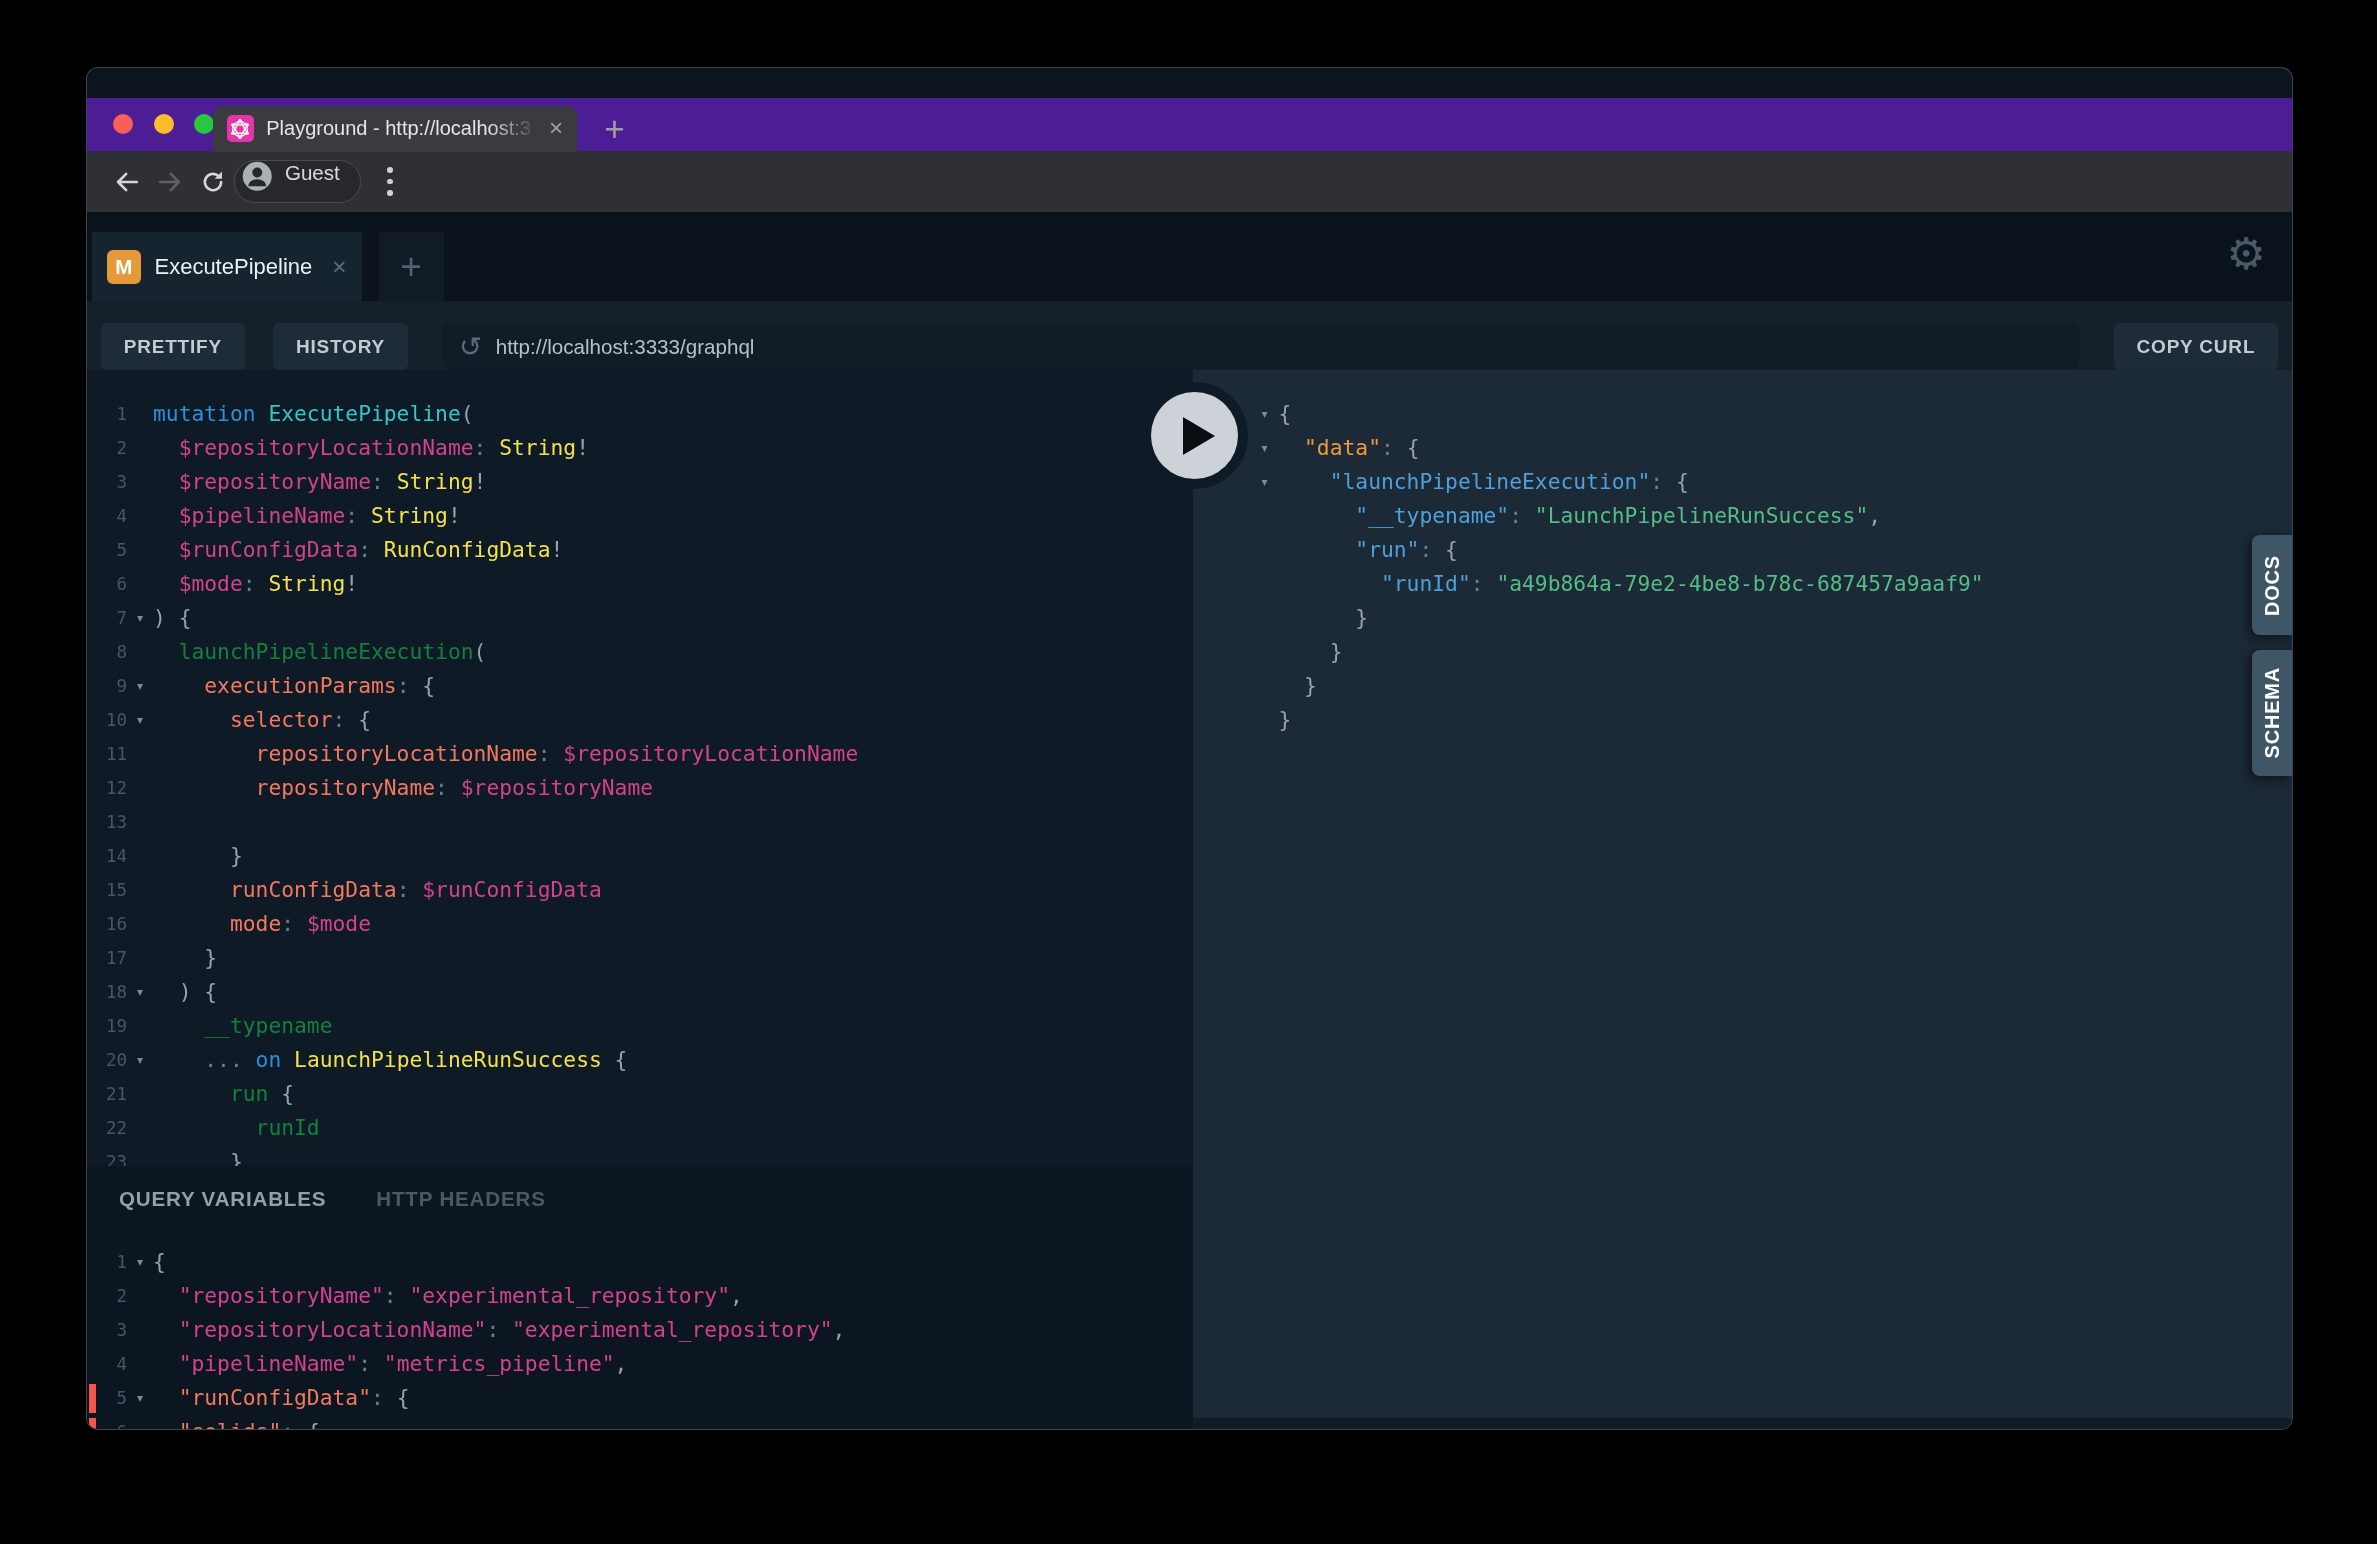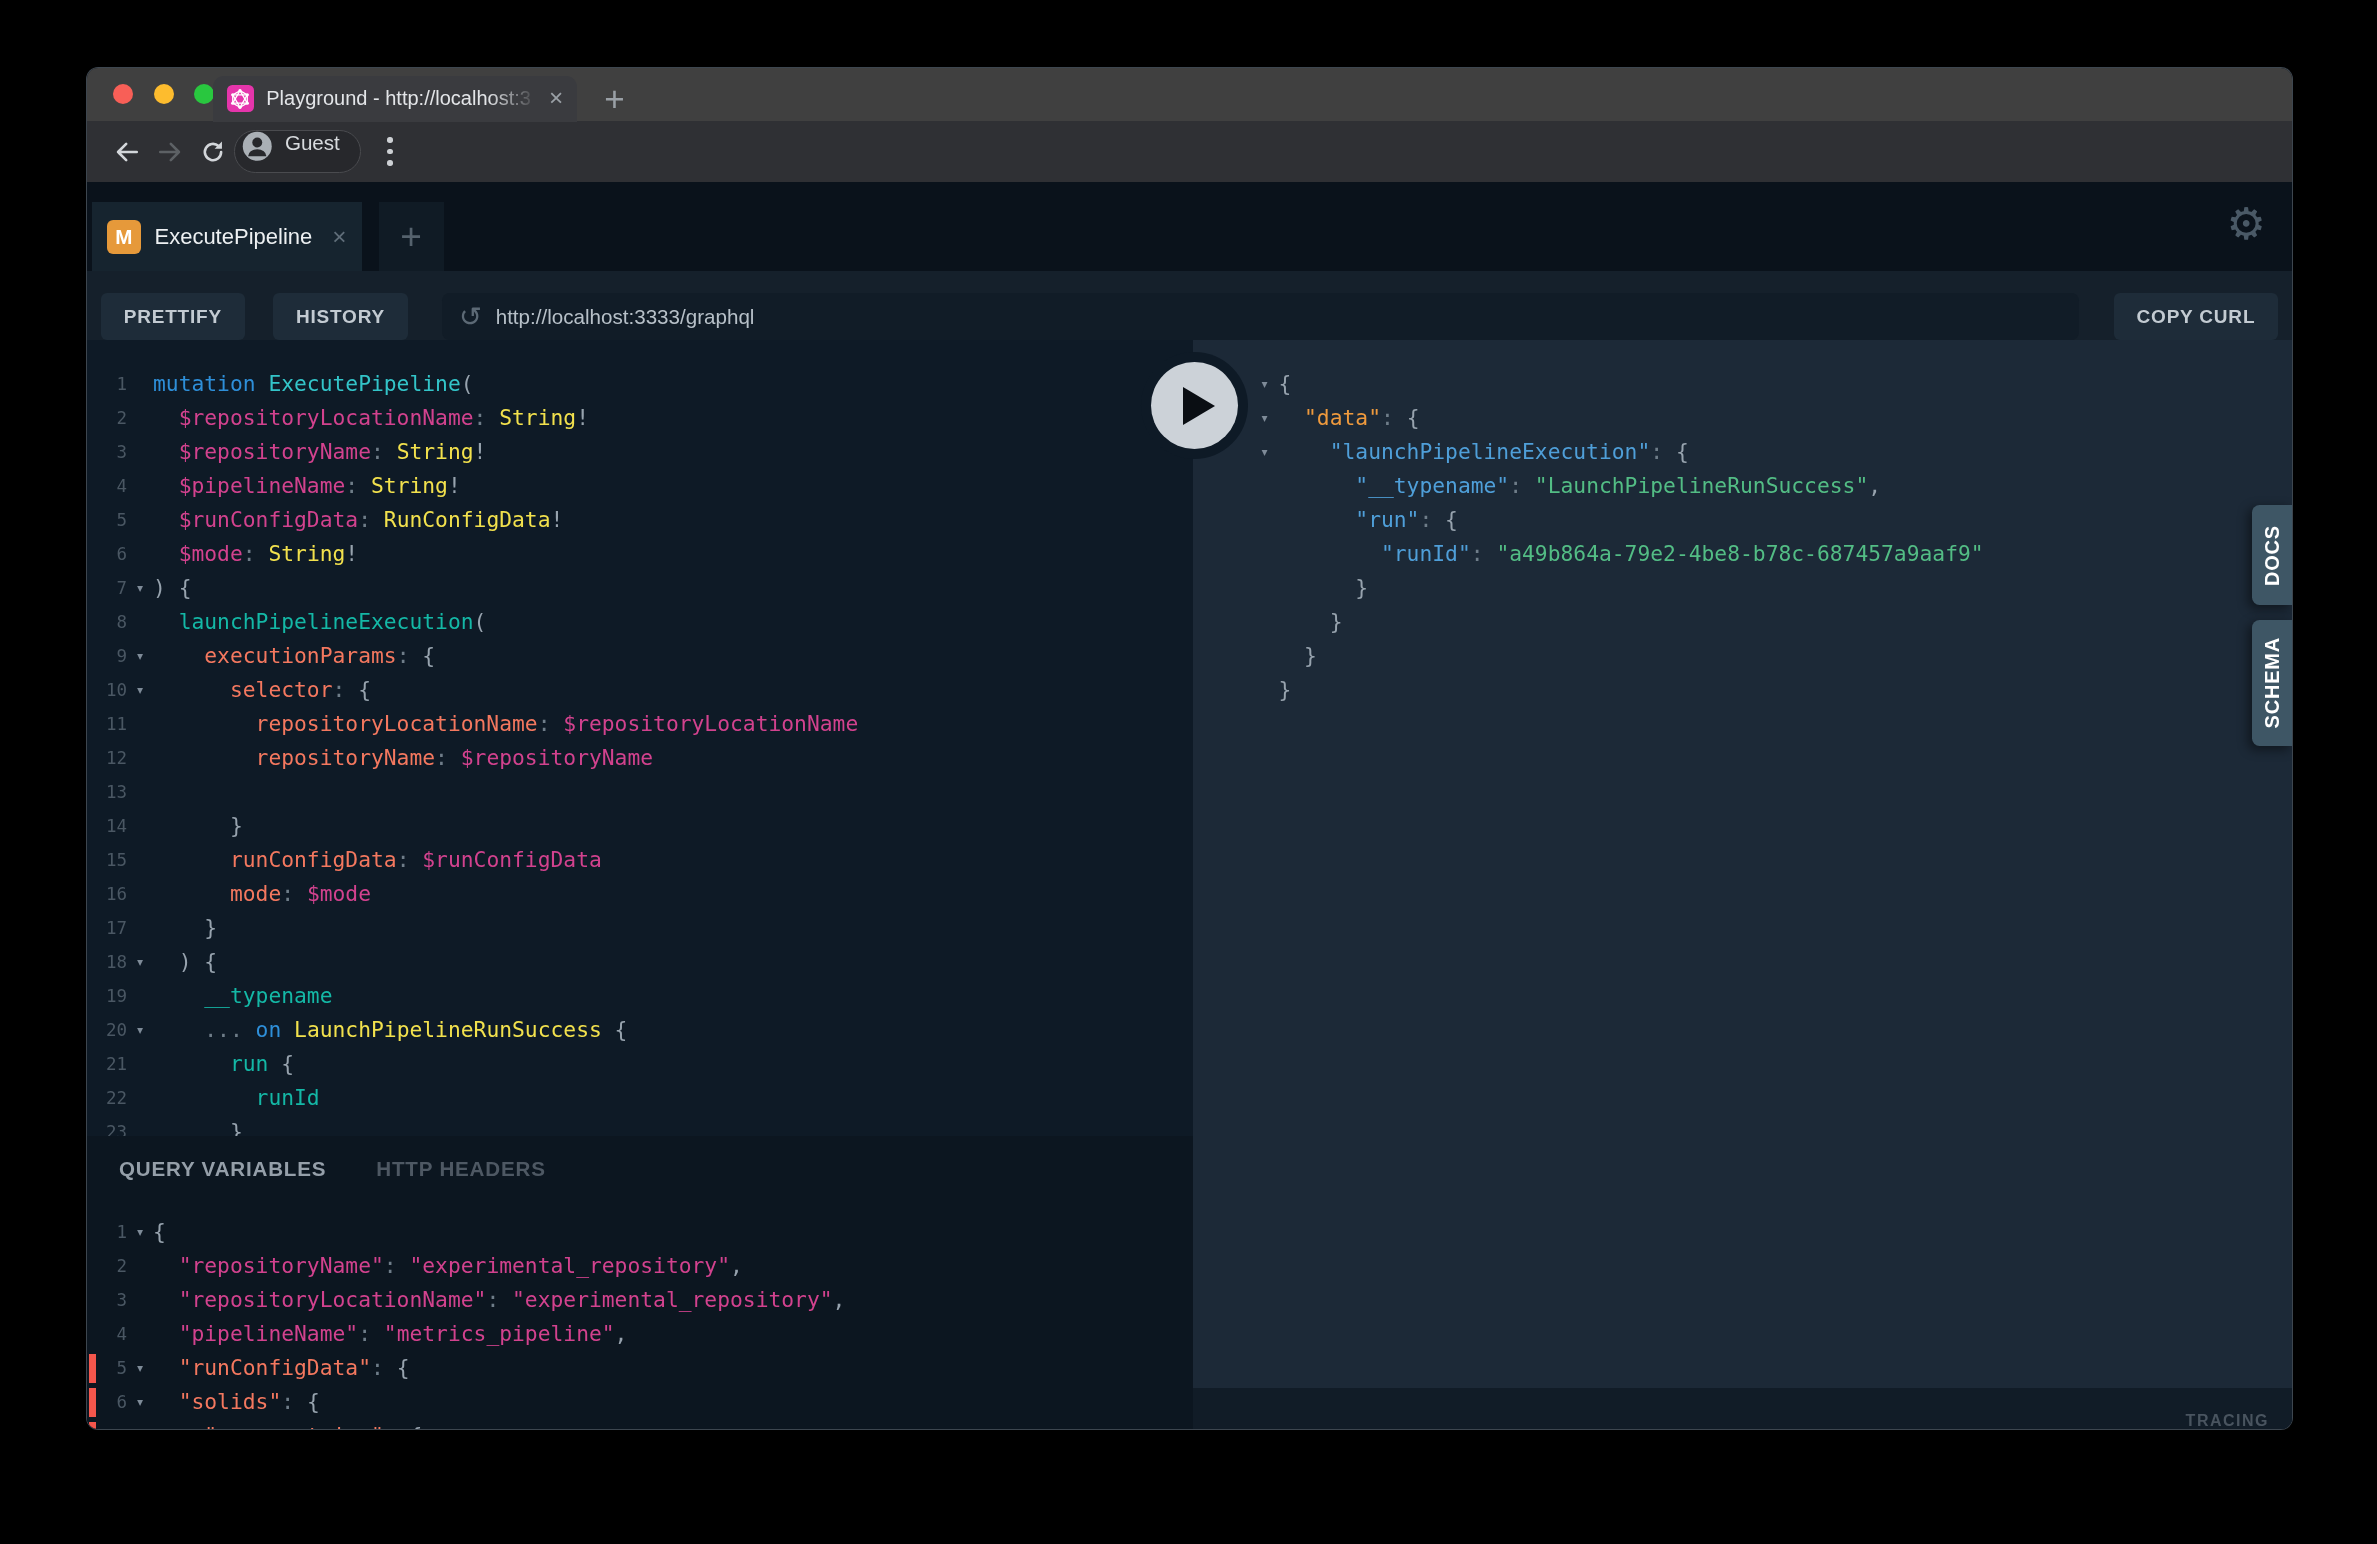--- a/index.html
+++ b/index.html
@@ -6,21 +6,21 @@
   html,body { width:2377px; height:1544px; background:#000; overflow:hidden;
     font-family:"Liberation Sans", sans-serif; }
 
   .window { position:absolute; left:86px; top:67px; width:2207px; height:1363px;
     border-radius:12.2px; overflow:hidden; background:#0c141e;
     border:0.8px solid rgba(190,200,210,.28);
     box-shadow:0 30.5px 76px rgba(0,0,0,.9);
     display:flex; flex-direction:column; }
 
   
-  .tabstrip { height:53px; background:#404040; position:relative; flex:none; }
+  .tabstrip { height:53px; background:#4c1d95; position:relative; flex:none;margin-top:30px; }
   .lights { position:absolute; left:26px; top:16px; display:flex; gap:20.6px; }
   .light { width:20px; height:20px; border-radius:50%; }
   .light.red{background:#f85f57;} .light.yellow{background:#fdbc2e;} .light.green{background:#29c73f;}
   .btab { position:absolute; left:126px; top:7.6px; width:364px; height:46px;
     background:#3a3b3f; border-radius:10.7px 10.7px 0 0; display:flex; align-items:center; padding:0 13.7px; }
   .favicon { width:27.4px; height:27.4px; border-radius:5.3px; background:#e535ab;
     display:flex; align-items:center; justify-content:center; flex:none; }
   .btab-title { color:#e3e5e8; font-size:20px; flex:1; margin:0 12.2px; white-space:nowrap; overflow:hidden;
     -webkit-mask-image:linear-gradient(90deg,#000 82%,transparent); mask-image:linear-gradient(90deg,#000 82%,transparent); }
   .btab-close { color:#9aa0a6; font-size:24.4px; line-height:24.4px; }
@@ -75,21 +75,21 @@
   
   .cm-line { display:flex; height:34px; line-height:34px; font-family:"DejaVu Sans Mono", monospace;
     font-size:21.3px; position:relative; }
   .ln { width:40px; text-align:right; color:#4a5763; font-size:17.5px; flex:none; }
   .fold { width:26px; text-align:center; color:#7e8b98; font-size:15.2px; flex:none; }
   .response .fold { width:27.4px; }
   .code { white-space:pre; }
   .errbar { position:absolute; left:1.5px; top:2.3px; bottom:2.3px; width:7.6px; background:#f4564c; }
 
   .t-kw{color:#2e8fd9} .t-op{color:#33c5c9} .t-var{color:#d2428e} .t-pn{color:#6f7d89}
-  .t-br{color:#97a3ae} .t-wh{color:#d9dee3} .t-ty{color:#f2e14d} .t-fl{color:#14b8a6}
+  .t-br{color:#97a3ae} .t-wh{color:#d9dee3} .t-ty{color:#f2e14d} .t-fl{color:#15803d}
   .t-ar{color:#f4785f} .t-rk{color:#4f9fd9} .t-rko{color:#ef9a3d} .t-rs{color:#53bd85}
   .t-vk{color:#d2428e} .t-ek{color:#f4785f}
 
   
   .play { position:absolute; left:1054px; top:12.2px; width:107px; height:107px; border-radius:50%;
     background:#0e1a26; display:flex; align-items:center; justify-content:center; }
   .play-inner { width:87px; height:87px; border-radius:50%; background:#ccd2d8;
     display:flex; align-items:center; justify-content:center; }
   .play-tri { width:0; height:0; border-left:32px solid #0a0e13;
     border-top:19px solid transparent; border-bottom:19px solid transparent; margin-left:9.1px; }

